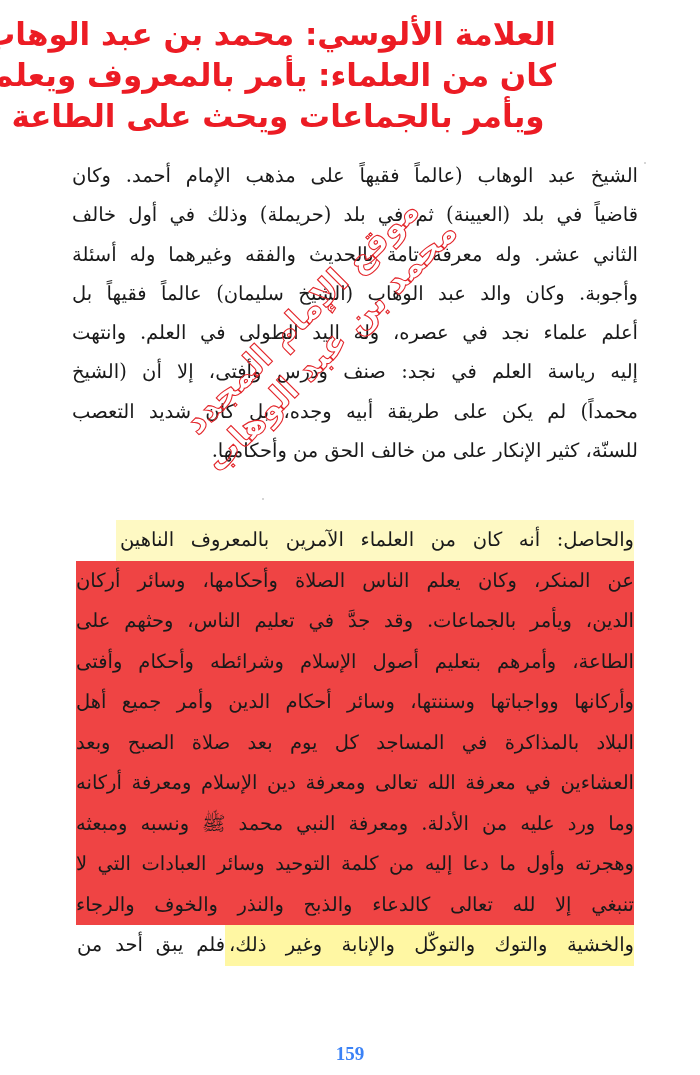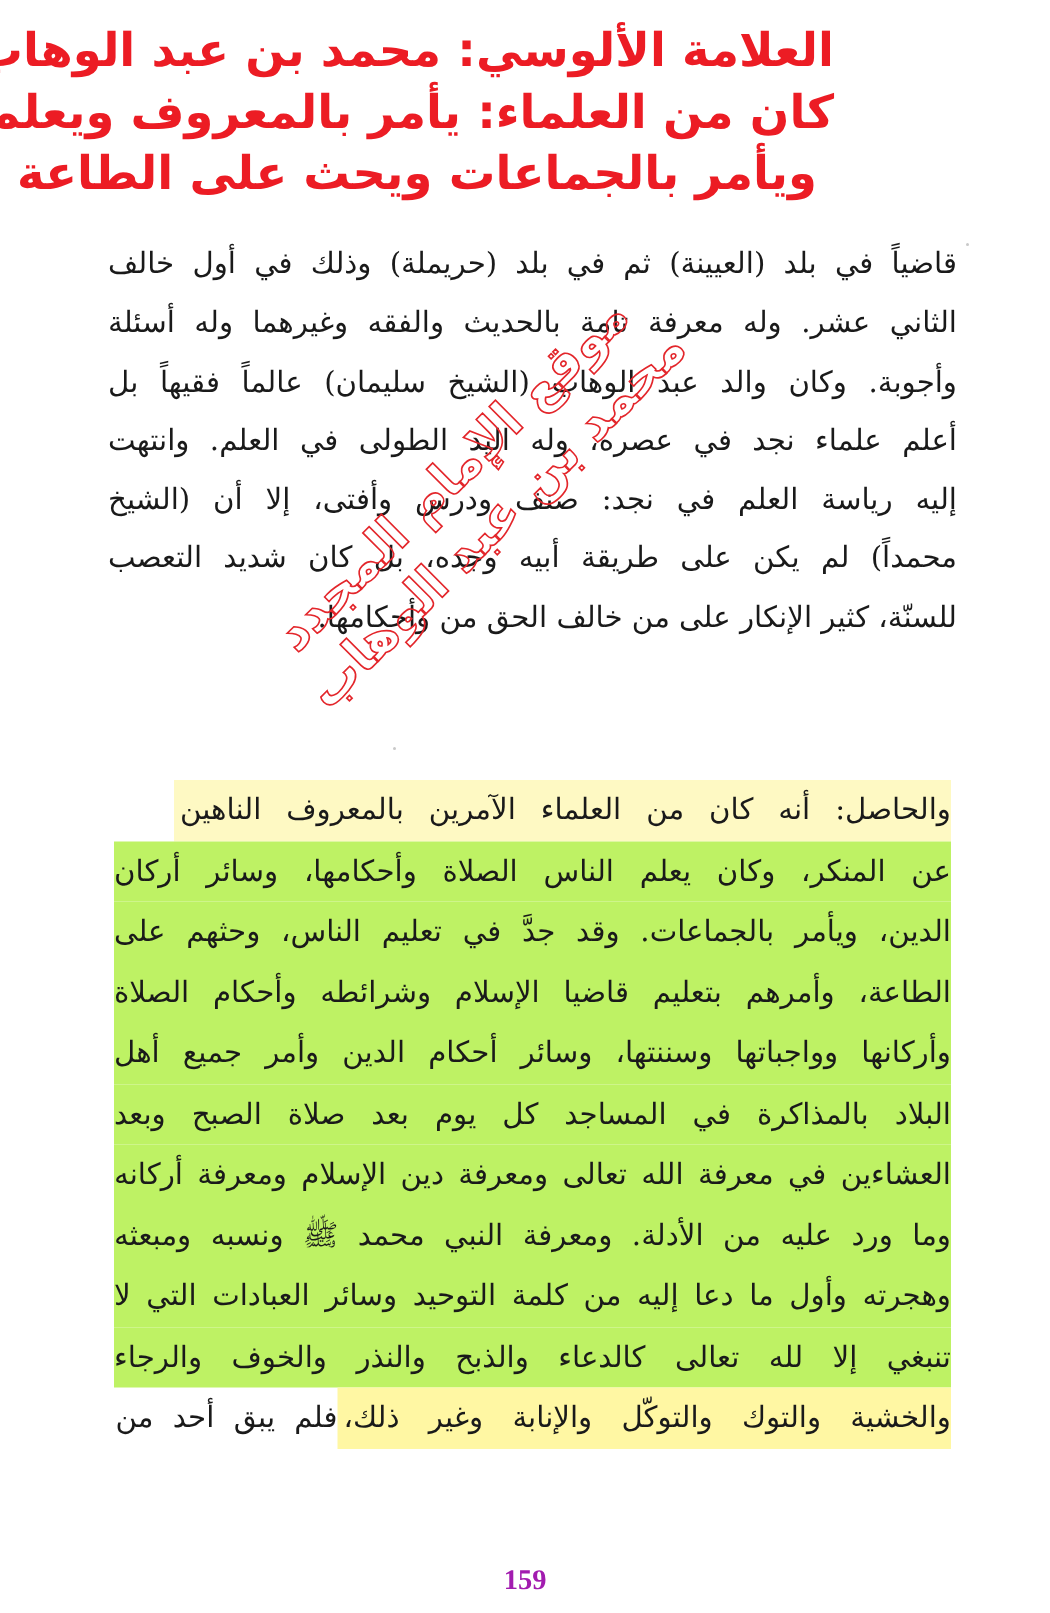--- a/index.html
+++ b/index.html
@@ -46,21 +46,21 @@
       text-align-last: justify;
       position: relative;
     }
     .para1 { top: 156px; }
     .para1 .line { height: 39.3px; line-height: 39.3px; }
     .para1 .line.last { text-align-last: right; }
 
     .para2 { top: 520px; left: 76px; width: 558px; }
     .para2 .line { height: 40.5px; line-height: 40.5px; }
     .para2 .line.hlfull {
-      background: #bef264;
+      background: #ef4444;
     }
     .para2 .line.first {
       text-align-last: right;
     }
     .para2 .line.first .hlspan {
       display: inline-block;
       background: #fef9c3;
       padding-left: 4px;
       width: 514px;
       text-align: justify;
@@ -86,21 +86,21 @@
 
     .page-number {
       position: absolute;
       top: 1043px;
       left: 0;
       width: 700px;
       text-align: center;
       font-family: "Liberation Serif", serif;
       font-weight: bold;
       font-size: 19px;
-      color: #a21caf;
+      color: #3b82f6;
     }
 
     .watermark {
       position: absolute;
       left: 165px;
       top: 200px;
       width: 300px;
       height: 260px;
       pointer-events: none;
     }
@@ -123,36 +123,37 @@
 </head>
 <body>
 
 <div class="headline">
   <div>العلامة الألوسي: محمد بن عبد الوهاب</div>
   <div>كان من العلماء: يأمر بالمعروف ويعلم الدين</div>
   <div>ويأمر بالجماعات ويحث على الطاعة</div>
 </div>
 
 <div class="para para1">
+  <div class="line">الشيخ عبد الوهاب (عالماً فقيهاً على مذهب الإمام أحمد. وكان</div>
   <div class="line">قاضياً في بلد (العيينة) ثم في بلد (حريملة) وذلك في أول خالف</div>
   <div class="line">الثاني عشر. وله معرفة تامة بالحديث والفقه وغيرهما وله أسئلة</div>
   <div class="line">وأجوبة. وكان والد عبد الوهاب (الشيخ سليمان) عالماً فقيهاً بل</div>
   <div class="line">أعلم علماء نجد في عصره، وله اليد الطولى في العلم. وانتهت</div>
   <div class="line">إليه رياسة العلم في نجد: صنف ودرس وأفتى، إلا أن (الشيخ</div>
   <div class="line">محمداً) لم يكن على طريقة أبيه وجده، بل كان شديد التعصب</div>
   <div class="line last">للسنّة، كثير الإنكار على من خالف الحق من وأحكامها.</div>
 </div>
 
 <div class="para para2">
   <div class="line first">
     <span class="hlspan">والحاصل: أنه كان من العلماء الآمرين بالمعروف الناهين</span>
   </div>
   <div class="line hlfull">عن المنكر، وكان يعلم الناس الصلاة وأحكامها، وسائر أركان</div>
   <div class="line hlfull">الدين، ويأمر بالجماعات. وقد جدَّ في تعليم الناس، وحثهم على</div>
-  <div class="line hlfull">الطاعة، وأمرهم بتعليم قاضيا الإسلام وشرائطه وأحكام الصلاة</div>
+  <div class="line hlfull">الطاعة، وأمرهم بتعليم أصول الإسلام وشرائطه وأحكام وأفتى</div>
   <div class="line hlfull">وأركانها وواجباتها وسننتها، وسائر أحكام الدين وأمر جميع أهل</div>
   <div class="line hlfull">البلاد بالمذاكرة في المساجد كل يوم بعد صلاة الصبح وبعد</div>
   <div class="line hlfull">العشاءين في معرفة الله تعالى ومعرفة دين الإسلام ومعرفة أركانه</div>
   <div class="line hlfull">وما ورد عليه من الأدلة. ومعرفة النبي محمد ﷺ ونسبه ومبعثه</div>
   <div class="line hlfull">وهجرته وأول ما دعا إليه من كلمة التوحيد وسائر العبادات التي لا</div>
   <div class="line hlfull">تنبغي إلا لله تعالى كالدعاء والذبح والنذر والخوف والرجاء</div>
   <div class="line mixed">
     <span class="hlspan">والخشية والتوك والتوكّل والإنابة وغير ذلك،</span><span class="plain">فلم يبق أحد من</span>
   </div>
 </div>

